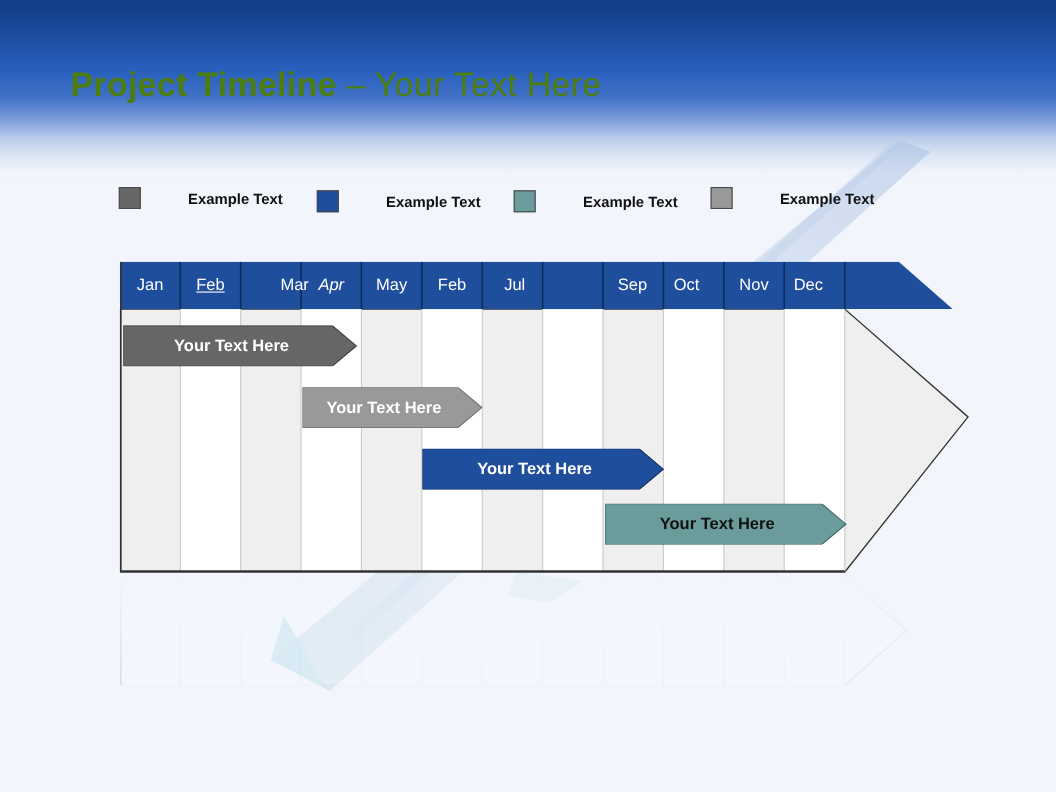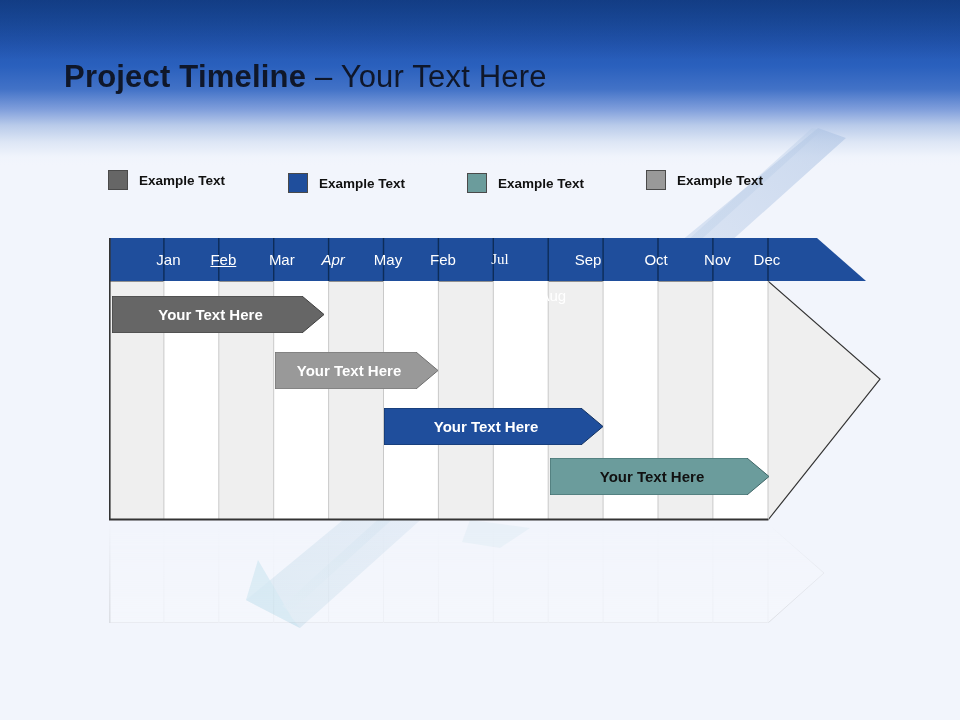--- a/index.html
+++ b/index.html
@@ -54,38 +54,39 @@
     position: absolute;
     pointer-events: none;
   }
 
   
   #title {
     position: absolute;
     left: 64px;
     top: 59px;
     font-size: 31px;
-    color: #0f172a;
+    color: #4d7c0f;
     letter-spacing: 0.2px;
     white-space: nowrap;
   }
   #title .strong { font-weight: bold; }
   #title .light  { font-weight: normal; }
 
   
   #legend {
     position: absolute;
     left: 0; top: 0;
     width: 960px; height: 0;
   }
   .legend-item {
     position: absolute;
     display: flex;
     align-items: center;
     white-space: nowrap;
+    gap: 32px;
   }
   .legend-swatch {
     width: 20px;
     height: 20px;
     border: 1px solid #4a4a4a;
     box-sizing: border-box;
     flex: 0 0 auto;
   }
   .legend-label {
     margin-left: 11px;
@@ -109,21 +110,20 @@
   
   .month-label {
     position: absolute;
     top: 0;
     height: 43px;
     line-height: 43px;
     text-align: center;
     color: #ffffff;
     font-size: 15px;
     font-family: "Liberation Sans", sans-serif;
-    padding-left: 32px;
   }
 
   
   .bar {
     position: absolute;
     height: 37px;
   }
   .bar-text {
     position: absolute;
     left: 0; top: 0;
@@ -263,27 +263,27 @@
       </g>
 
       <g stroke="#333333" stroke-width="1.6" fill="none">
         <line x1="0.8" y1="0" x2="0.8" y2="282"></line>
         <line x1="0" y1="281.2" x2="659" y2="281.2"></line>
       </g>
     </svg>
 
     <div class="month-label" style="left:0px;width:54.9px;">Jan</div>
     <div class="month-label" style="left:54.9px;width:54.9px;text-decoration:underline;">Feb</div>
-    <div class="month-label" style="left:109.8px;width:62px;">Mar</div>
+    <div class="month-label" style="left:109.8px;width:62px;text-align:right;">Mar</div>
     <div class="month-label" style="left:164.7px;width:54.9px;font-style:italic;">Apr</div>
     <div class="month-label" style="left:219.6px;width:54.9px;">May</div>
     <div class="month-label" style="left:274.5px;width:54.9px;">Feb</div>
-    <div class="month-label" style="left:329.4px;width:59px;font-family:Liberation Serif, serif;">Jul</div>
+    <div class="month-label" style="left:329.4px;width:59px;">Jul</div>
     <div class="month-label" style="left:384.3px;width:54.9px;margin-top:36px;">Aug</div>
-    <div class="month-label" style="left:430px;width:34px;">Sep</div>
+    <div class="month-label" style="left:449px;width:34px;">Sep</div>
     <div class="month-label" style="left:494.1px;width:42px;">Oct</div>
     <div class="month-label" style="left:549px;width:54.9px;">Nov</div>
     <div class="month-label" style="left:603.9px;width:44px;">Dec</div>
 
     <div class="bar" style="left:3px;top:58px;width:213px;">
       <svg width="213" height="37">
         <path d="M 0,0 L 190,0 L 212,18.5 L 190,37 L 0,37 Z" fill="#666666" stroke="#3f3f3f" stroke-width="1"></path>
       </svg>
       <span class="bar-text" style="color:#ffffff;">Your  Text Here</span>
     </div>

